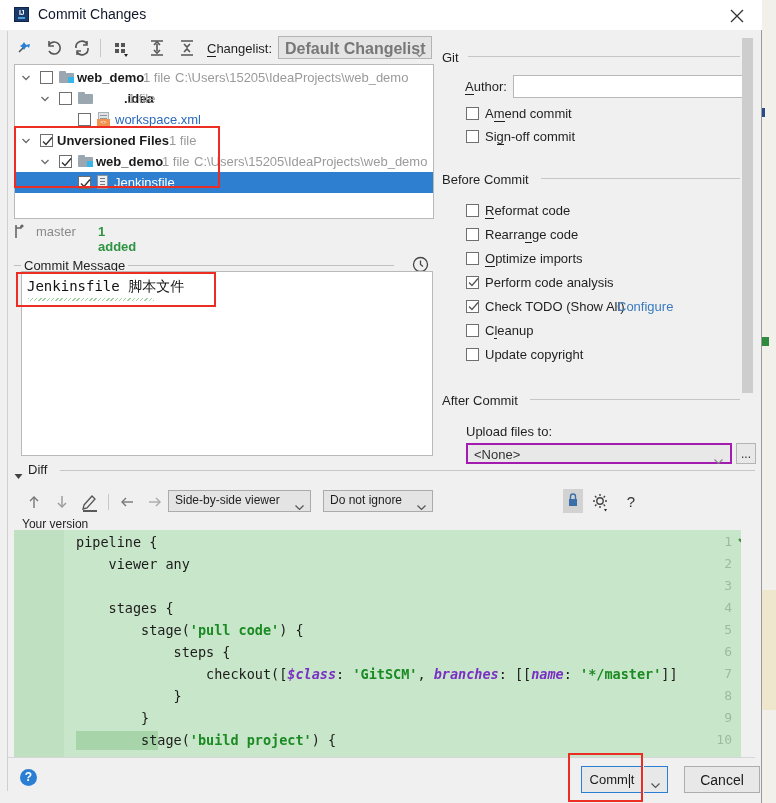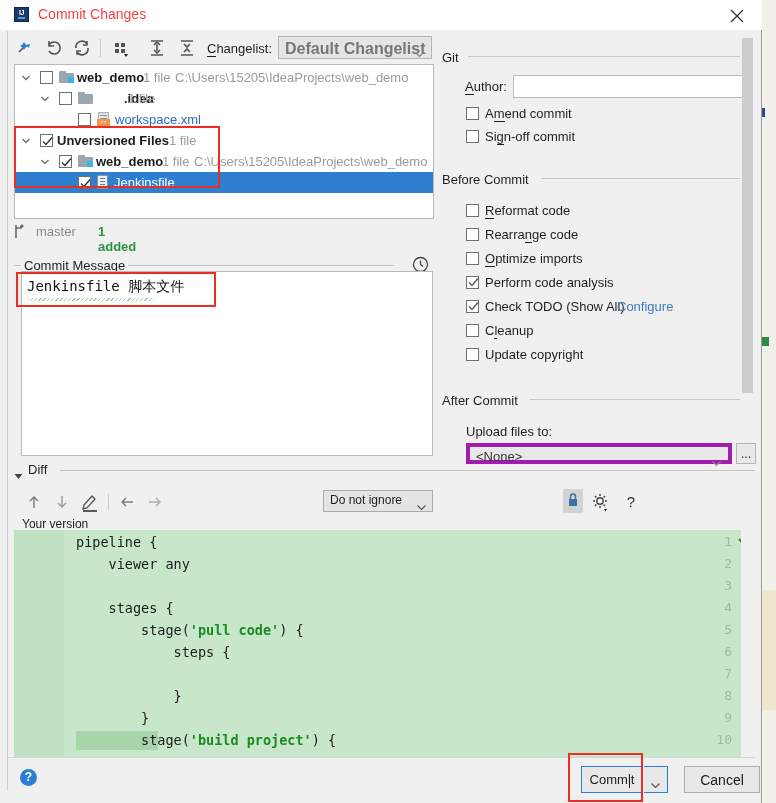--- a/index.html
+++ b/index.html
@@ -17,21 +17,21 @@
 
   .window{
     position:absolute;left:0;top:0;width:762px;height:803px;
     background:#f0f0f0;border-right:1px solid #9a9a9a;
     box-sizing:border-box;
   }
   .titlebar{position:absolute;left:0;top:0;width:762px;height:30px;background:#ffffff;}
   .title-icon{position:absolute;left:14px;top:7px;width:15px;height:15px;background:#1a3a6b;border:1px solid #0e2448;box-sizing:border-box;}
   .title-icon span{position:absolute;left:0;right:0;top:1px;text-align:center;color:#fff;font-size:7px;font-weight:bold;letter-spacing:-.5px;font-family:"Liberation Sans",sans-serif;}
   .title-icon i{position:absolute;left:3px;right:3px;bottom:2px;height:2px;background:#4aa3e0;}
-  .title-text{position:absolute;left:38px;top:6px;font-size:14px;color:#ef4444;}
+  .title-text{position:absolute;left:38px;top:6px;font-size:14px;color:#0f172a;}
   .close-btn{position:absolute;right:14px;top:5px;width:22px;height:22px;cursor:pointer;}
   .close-btn svg{position:absolute;left:4px;top:4px;}
 
   .leftframe{position:absolute;left:7px;top:31px;width:1px;height:760px;background:#cfcfcf;}
 
   
   .toolbar{position:absolute;left:14px;top:36px;width:420px;height:28px;}
   .tb-icon{position:absolute;top:0;width:24px;height:24px;cursor:pointer;}
   .tb-sep{position:absolute;top:3px;width:1px;height:18px;background:#c8c8c8;}
   .cl-label{position:absolute;left:207px;top:41px;font-size:13px;color:#1f1f1f;}
@@ -93,21 +93,21 @@
   .cm-squiggle{position:absolute;left:6px;top:26px;width:126px;height:3px;
     background:repeating-linear-gradient(135deg,#9ecf9e 0 1px,transparent 1px 3px);}
   .sec-title{position:absolute;font-size:13px;color:#1f1f1f;}
   .sec-line{position:absolute;height:1px;background:#c6c6c6;}
   .rlabel{position:absolute;font-size:13px;color:#1f1f1f;}
   .rlabel u{text-decoration:none;border-bottom:1px solid #1f1f1f;}
   .author-input{position:absolute;left:513px;top:75px;width:240px;height:23px;background:#fff;border:1px solid #b9b9b9;box-sizing:border-box;cursor:text;}
   .rcbx{position:absolute;width:13px;height:13px;border:1px solid #6f6f6f;background:#fff;box-sizing:border-box;cursor:pointer;}
   .rcbx svg{position:absolute;left:1px;top:0px;}
   .link{color:#3a7bbf;cursor:pointer;}
-  .upl-combo{position:absolute;left:466px;top:443px;width:266px;height:21px;background:#e8e8e8;border:4px solid #a21caf;box-sizing:border-box;cursor:pointer;}
+  .upl-combo{position:absolute;left:466px;top:443px;width:266px;height:21px;background:#e8e8e8;border:2px solid #a21caf;box-sizing:border-box;cursor:pointer;}
   .upl-combo .val{position:absolute;left:6px;top:2px;font-size:13px;color:#333;}
   .upl-combo .arw{position:absolute;right:7px;top:8px;}
   .upl-dots{position:absolute;left:736px;top:443px;width:20px;height:21px;background:#e8e8e8;border:1px solid #b4b4b4;box-sizing:border-box;cursor:pointer;}
   .upl-dots span{position:absolute;left:0;right:0;top:3px;text-align:center;font-size:12px;color:#333;}
   .rscroll{position:absolute;left:742px;top:38px;width:11px;height:380px;background:#f0f0f0;}
   .rscroll .thumb{position:absolute;left:0;top:0;width:11px;height:355px;background:#cdcdcd;}
 
   
   .diff-hdr{position:absolute;left:14px;top:462px;height:18px;cursor:pointer;}
   .diff-tri{position:absolute;left:0;top:6px;}
@@ -459,20 +459,28 @@
         <path d="M11 8 L7 12 L11 16" stroke="#777" stroke-width="1.4" fill="none"></path>
       </svg>
   </div>
   <div class="dtb-ico" style="left:143px;">
     <svg width="24" height="24" viewBox="0 0 24 24">
         <path d="M6 12 H17" stroke="#aaa" stroke-width="1.4"></path>
         <path d="M13 8 L17 12 L13 16" stroke="#aaa" stroke-width="1.4" fill="none"></path>
       </svg>
   </div>
 
+  <div class="dcombo" style="left:168px;width:143px;">
+    <div class="val">Side-by-side viewer</div>
+    <div class="arw">
+      <svg width="9" height="6" viewBox="0 0 9 6">
+          <path d="M0.5 0.5 L4.5 4.5 L8.5 0.5" stroke="#555" stroke-width="1.2" fill="none"></path>
+        </svg>
+    </div>
+  </div>
   <div class="dcombo" style="left:323px;width:110px;">
     <div class="val">Do not ignore</div>
     <div class="arw">
       <svg width="9" height="6" viewBox="0 0 9 6">
           <path d="M0.5 0.5 L4.5 4.5 L8.5 0.5" stroke="#555" stroke-width="1.2" fill="none"></path>
         </svg>
     </div>
   </div>
   <div class="lockbtn">
     <svg width="20" height="24" viewBox="0 0 20 24">
@@ -509,20 +517,21 @@
     <div class="lnum" style="top:202px;">10</div>
 
     <div class="ws-hl" style="left:62px;top:201px;width:82px;"></div>
 
     <div class="codeline" style="top:4px;"><span>pipeline {</span></div>
     <div class="codeline" style="top:26px;"><span>    viewer any</span></div>
     <div class="codeline" style="top:48px;"><span></span></div>
     <div class="codeline" style="top:70px;"><span>    stages {</span></div>
     <div class="codeline" style="top:92px;"><span>        stage(</span><span class="tok-str">'pull code'</span><span>) {</span></div>
     <div class="codeline" style="top:114px;"><span>            steps {</span></div>
+    <div class="codeline" style="top:136px;"><span>                checkout([</span><span class="tok-attr">$class</span><span>: </span><span class="tok-str">'GitSCM'</span><span>, </span><span class="tok-attr">branches</span><span>: [[</span><span class="tok-attr">name</span><span>: </span><span class="tok-str">'*/master'</span><span>]]</span></div>
     <div class="codeline" style="top:158px;"><span>            }</span></div>
     <div class="codeline" style="top:180px;"><span>        }</span></div>
     <div class="codeline" style="top:202px;"><span>        stage(</span><span class="tok-str">'build project'</span><span>) {</span></div>
 
   </div>
   <div class="ed-check">
     <svg width="16" height="16" viewBox="0 0 16 16">
         <path d="M2 8 L6 12 L14 3" stroke="#3e8e41" stroke-width="2.4" fill="none"></path>
       </svg>
   </div>

